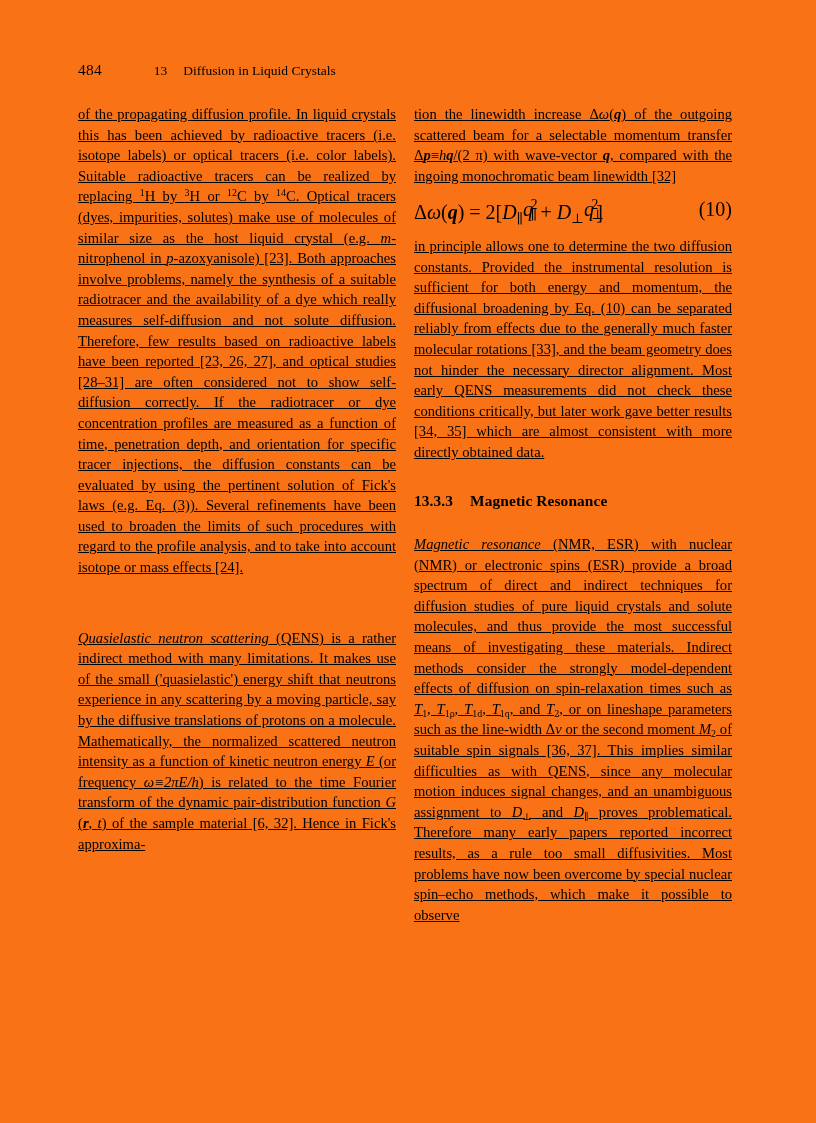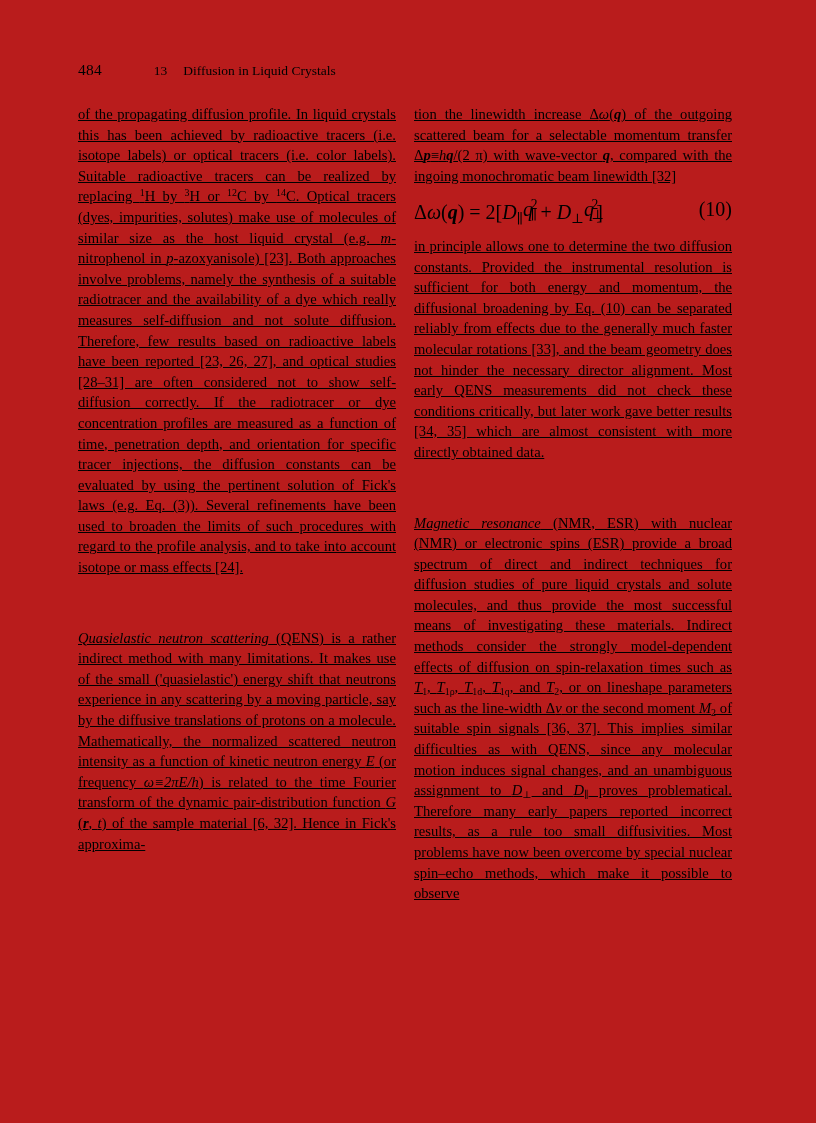--- a/index.html
+++ b/index.html
@@ -16,21 +16,21 @@
     font-family: "Liberation Serif", "DejaVu Serif", serif;
     color: #000000;
     -webkit-font-smoothing: antialiased;
   }
 
   .page {
     position: absolute;
     left: 0; top: 0;
     width: 816px;
     height: 1123px;
-    background: #b91c1c;
+    background: #f97316;
   }
 
   
   .runhead {
     position: absolute;
     left: 78px;
     top: 61px;
     width: 660px;
     height: 22px;
     white-space: nowrap;
@@ -174,20 +174,21 @@
 
       <div class="equation">
         <span class="eqbody"><span>Δ</span><span class="it">ω</span><span>(</span><span class="bi">q</span><span>) = 2[</span><span class="it">D</span><sub>∥</sub><span class="ssq"><span class="base">q</span><span class="sb">∥</span><span class="sp">2</span></span><span> + </span><span class="it">D</span><sub>⊥</sub><span class="ssq"><span class="base">q</span><span class="sb">⊥</span><span class="sp">2</span></span><span>]</span></span>
         <span class="eqnum">(10)</span>
       </div>
 
       <p class="body">in principle allows one to determine the two diffusion constants. Provided the instrumental resolution is sufficient for both energy and momentum, the diffusional broadening by Eq. (10) can be separated reliably from effects due to the generally much faster molecular rotations [33], and the beam geometry does not hinder the necessary director alignment. Most early QENS measurements did not check these conditions critically, but later work gave better results [34, 35] which are almost consistent with more directly obtained data.</p>
 
       <div class="gap-before-head"></div>
 
+      <h2 class="sec"><span class="num">13.3.3</span><span>Magnetic Resonance</span></h2>
 
       <div class="gap-after-head"></div>
 
       <p class="body"><span class="it">Magnetic resonance</span><span> (NMR, ESR) with nuclear (NMR) or electronic spins (ESR) provide a broad spectrum of direct and indirect techniques for diffusion studies of pure liquid crystals and solute molecules, and thus provide the most successful means of investigating these materials. Indirect methods consider the strongly model-dependent effects of diffusion on spin-relaxation times such as </span><span class="it">T</span><sub>1</sub><span>, </span><span class="it">T</span><sub>1ρ</sub><span>, </span><span class="it">T</span><sub>1d</sub><span>, </span><span class="it">T</span><sub>1q</sub><span>, and </span><span class="it">T</span><sub>2</sub><span>, or on lineshape parameters such as the line-width Δ</span><span class="it">ν</span><span> or the second moment </span><span class="it">M</span><sub>2</sub><span> of suitable spin signals [36, 37]. This implies similar difficulties as with QENS, since any molecular motion induces signal changes, and an unambiguous assignment to </span><span class="it">D</span><sub>⊥</sub><span> and </span><span class="it">D</span><sub>∥</sub><span> proves problematical. Therefore many early papers reported incorrect results, as a rule too small diffusivities. Most problems have now been overcome by special nuclear spin–echo methods, which make it possible to observe</span></p>
 
     </div>
   </div>
 </div>
 
 </body></html>

